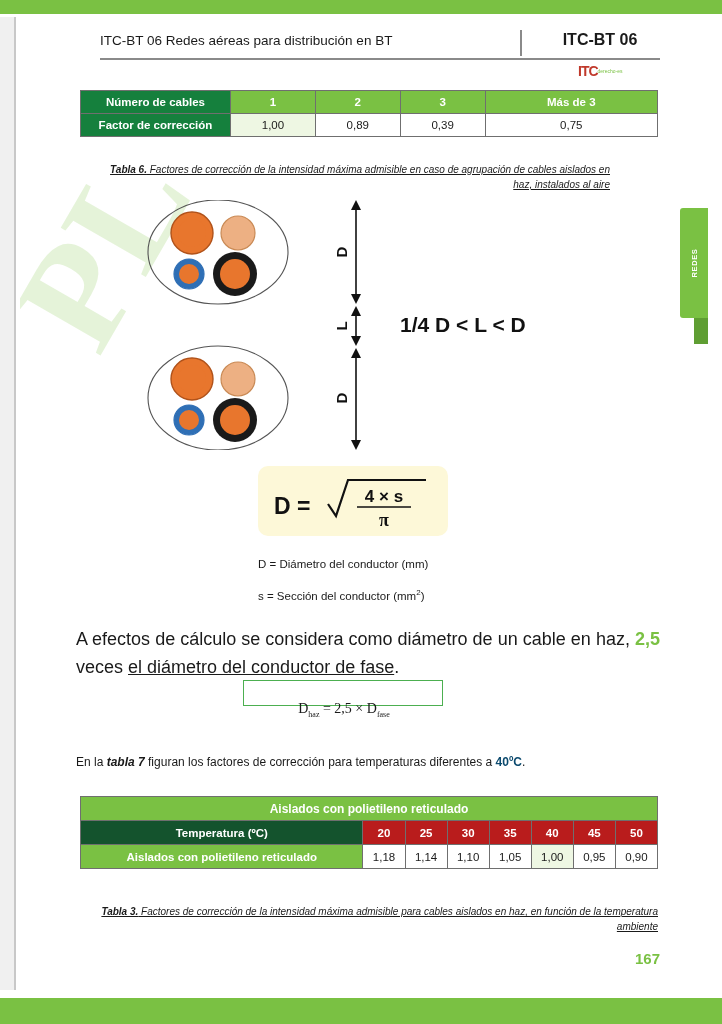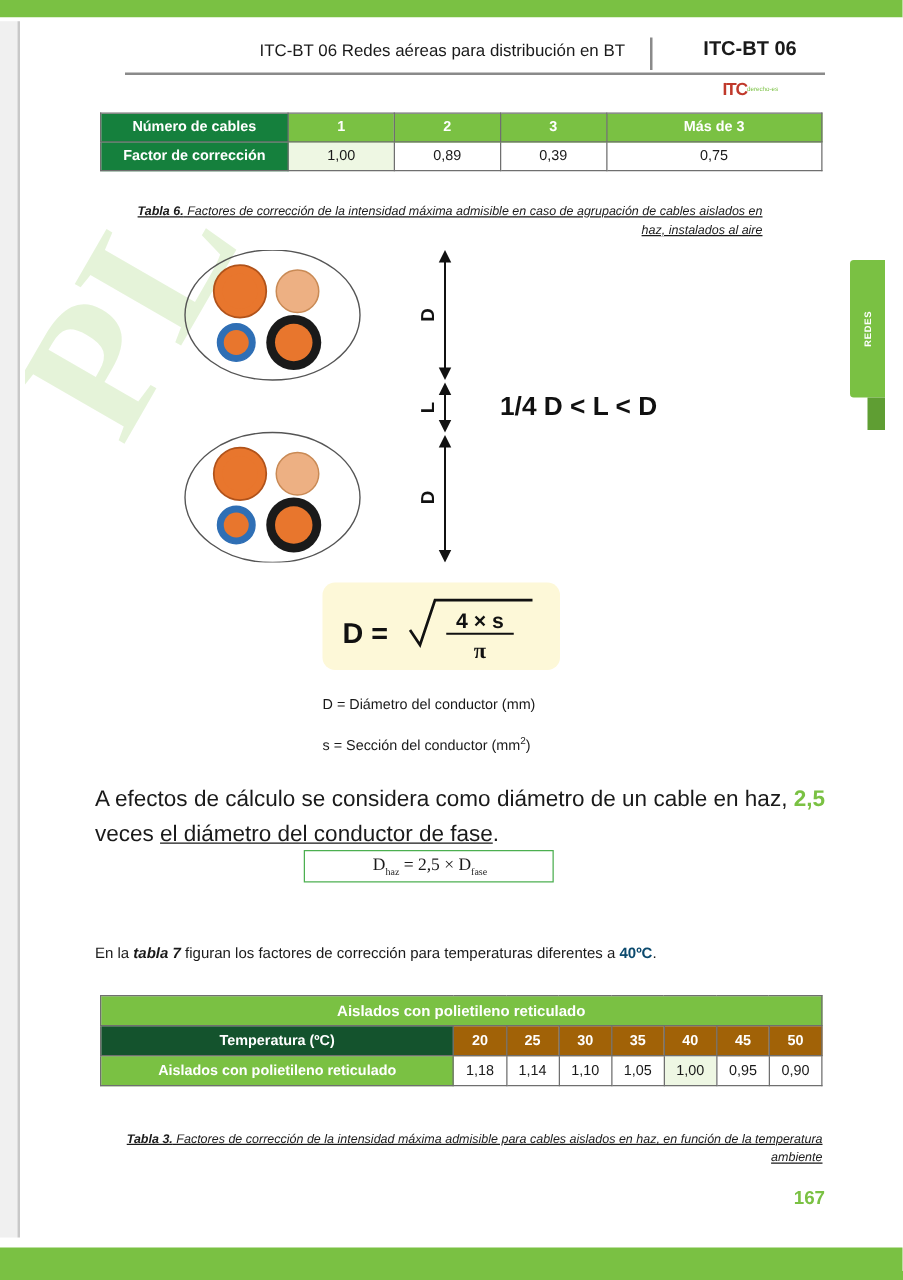--- a/index.html
+++ b/index.html
@@ -51,21 +51,21 @@
   }
 
   
   .header {
     position: absolute;
     left: 100px; top: 30px; width: 560px; height: 28px;
   }
   .header-title {
     position: absolute;
     left: 0; top: 3px; width: 400px;
-    text-align: right;
+    text-align: left;
     font-size: 13.5px;
     color: #1a1a1a;
   }
   .header-sep {
     position: absolute;
     left: 420px; top: 0; width: 2px; height: 26px;
     background: #8a8a8a;
   }
   .header-code {
     position: absolute;
@@ -230,21 +230,21 @@
   
   .haz-box {
     position: absolute;
     left: 243px; top: 680px;
     width: 200px; height: 26px;
     border: 1px solid #4caf50;
     background: #ffffff;
   }
   .haz-box .eq {
     position: absolute;
-    left: 0; top: 4px; width: 200px;
+    left: 0; top: 20px; width: 200px;
     text-align: center;
     font-family: "Liberation Serif", serif;
     font-size: 14px;
     color: #1a1a1a;
   }
   .haz-box .eq sub { font-size: 8px; }
 
   
   .section-h {
     position: absolute;
@@ -284,21 +284,21 @@
     font-weight: bold;
     font-size: 12px;
   }
   .table7 .hdrleft {
     background: #14532d;
     color: #ffffff;
     font-weight: bold;
     width: 282px;
   }
   .table7 .hdrnum {
-    background: #a16207;
+    background: #b91c1c;
     color: #ffffff;
     font-weight: bold;
     width: 42px;
   }
   .table7 .rowlbl {
     background: #7ac143;
     color: #ffffff;
     font-weight: bold;
     font-size: 11.5px;
   }

